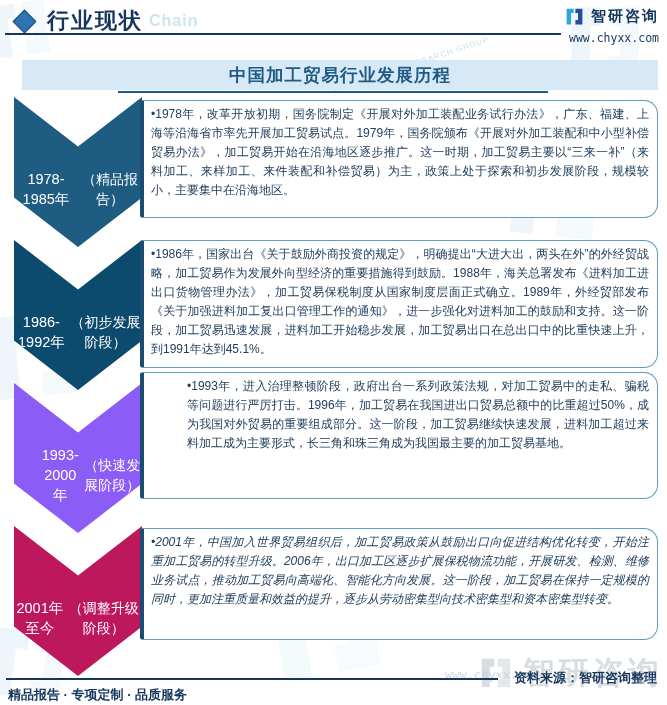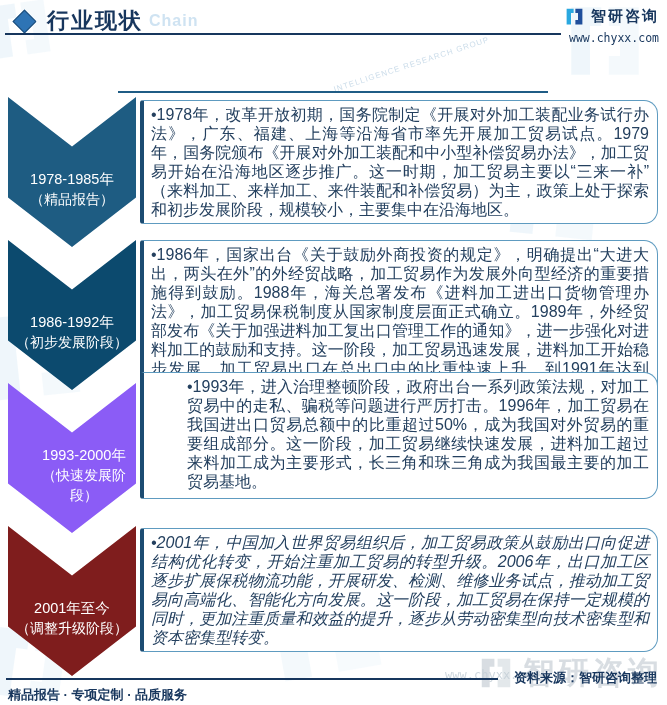--- a/index.html
+++ b/index.html
@@ -31,38 +31,38 @@
   .website { margin-top:4px; font-size:11.5px; color:#17365d; font-family:"DejaVu Sans Mono",monospace; }
   
   .title-band {
     position:absolute; left:22px; top:60px; width:636px; height:30px;
     background:#d7e9f6; display:flex; align-items:center; justify-content:center;
   }
   .title-band span { font-size:17.5px; font-weight:bold; color:#1f5c85; letter-spacing:1px; }
   .title-underline { position:absolute; left:118px; top:91px; width:430px; height:2px; background:#1f5c85; }
   
   .chevron {
-    position:absolute; left:8px; width:128px; height:150px;
+    position:absolute; left:14px; width:128px; height:150px;
     clip-path:polygon(0 0, 50% 33%, 100% 0, 100% 67%, 50% 100%, 0 67%);
-    display:flex; flex-direction:column; align-items:center; justify-content:center;
+    display:flex; flex-direction:row; align-items:center; justify-content:center;
     padding-top:34px; color:#ffffff; text-align:center;
   }
   .chevron .period { font-size:14.5px; line-height:20px; }
   .chevron .phase  { font-size:14px;   line-height:20px; }
   .c1 { background:#1e5c82; top:97px;  z-index:4; }
   .c2 { background:#0c4a6e; top:240px; z-index:3; }
   .c3 { background:#8b5cf6; top:383px; z-index:2;padding-left:24px; }
-  .c4 { background:#7f1d1d; top:526px; z-index:1; }
+  .c4 { background:#be185d; top:526px; z-index:1; }
   
   .stage-box {
     position:absolute; left:140px; width:518px;
     border:1.5px solid #5e9bc0; border-left:4px solid #1c4c72;
     border-radius:3px 14px 14px 3px;
     background:#ffffff; padding:4px 8px 4px 7px;
-    font-size:16px; line-height:19px; color:#24405f;
+    font-size:12px; line-height:19px; color:#24405f;
     text-align:justify; z-index:5;
   }
   .b1 { top:100px; min-height:118px; }
   .b2 { top:240px; min-height:128px; }
   .b3 { top:372px; min-height:127px;padding-left:43px; }
   .b4 { top:528px; min-height:112px;font-style:italic; }
   
   .footer-line { position:absolute; left:6px; top:678px; width:492px; height:2px; background:#17365d; z-index:6; }
   .footer-source { position:absolute; right:10px; top:669px; font-size:13px; font-weight:bold; color:#17365d; z-index:7; }
   .footer-services { position:absolute; left:8px; top:686px; font-size:13px; font-weight:bold; color:#17365d; z-index:7; }
@@ -127,20 +127,23 @@
       <svg class="brand-logo" viewBox="0 0 24 24">
           <path fill="#29a8e0" d="M3 3h8v5H8v13H3z"></path>
           <path fill="#1f4e9b" d="M13 3h8v18h-8v-5h3V8h-3z"></path>
         </svg>
       <span class="brand-name">智研咨询</span>
     </div>
     <div class="website">www.chyxx.com</div>
   </div>
   <div class="header-line"></div>
 
+  <div class="title-band">
+    <span>中国加工贸易行业发展历程</span>
+  </div>
   <div class="title-underline"></div>
 
   <div class="chevron c1">
     <div class="period">1978-1985年</div>
     <div class="phase">（精品报告）</div>
   </div>
   <div class="stage-box b1">
     <span>•1978年，改革开放初期，国务院制定《开展对外加工装配业务试行办法》，广东、福建、上海等沿海省市率先开展加工贸易试点。1979年，国务院颁布《开展对外加工装配和中小型补偿贸易办法》，加工贸易开始在沿海地区逐步推广。这一时期，加工贸易主要以“三来一补”（来料加工、来样加工、来件装配和补偿贸易）为主，政策上处于探索和初步发展阶段，规模较小，主要集中在沿海地区。</span>
   </div>
 

